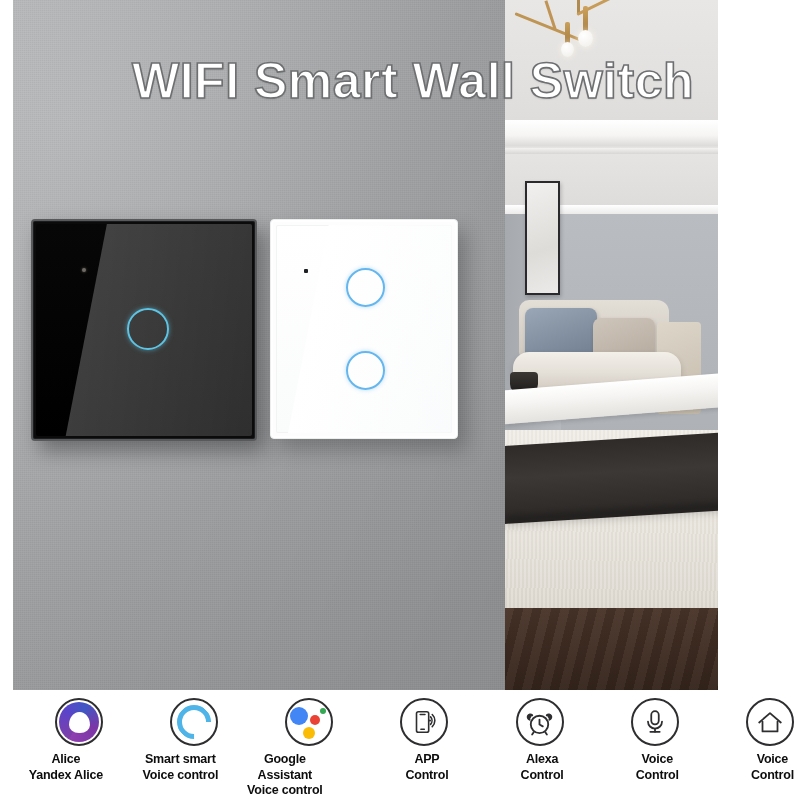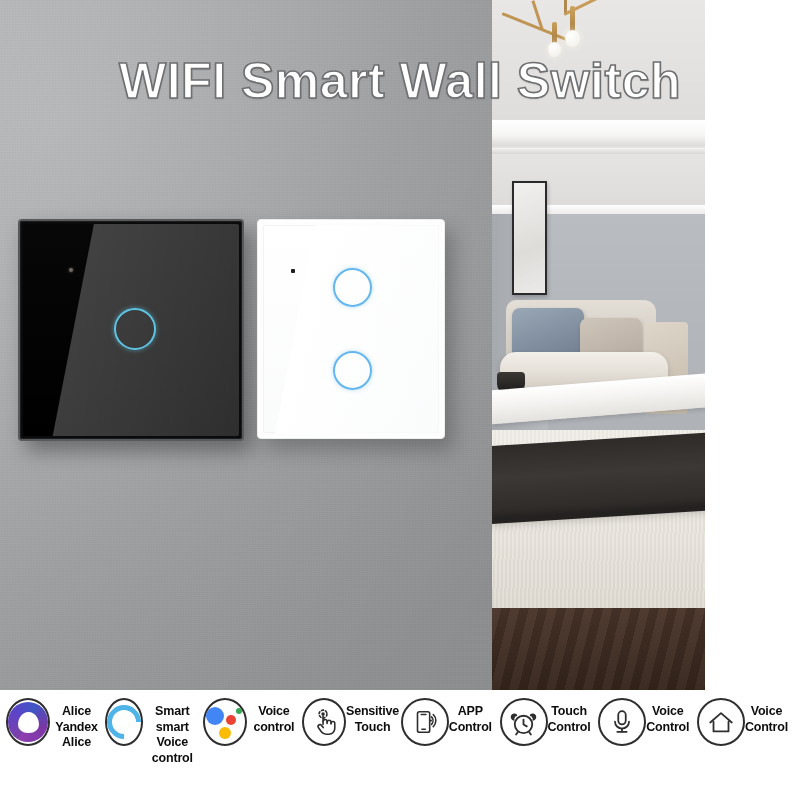--- a/index.html
+++ b/index.html
@@ -4,21 +4,21 @@
 <style>
   html,body{margin:0;padding:0;}
   body{
     width:800px;height:800px;overflow:hidden;
     font-family:"Liberation Sans", sans-serif;
     background:#ffffff;
   }
   #stage{position:relative;width:800px;height:800px;overflow:hidden;background:#fff;}
 
   
-  .hero{position:absolute;left:0;top:0;width:705px;height:690px;overflow:hidden;}
+  .hero{position:absolute;left:13px;top:0;width:705px;height:690px;overflow:hidden;}
 
   
   .wall{
     position:absolute;left:0;top:0;width:492px;height:690px;
     background:
       linear-gradient(118deg, rgba(255,255,255,.09) 0%, rgba(0,0,0,.05) 55%, rgba(0,0,0,.10) 100%),
       radial-gradient(130% 90% at 12% 18%, #b4b6b8 0%, #a9abad 45%, #9a9c9e 100%);
   }
   .wall:after{
     content:"";position:absolute;inset:0;opacity:.5;
@@ -164,21 +164,21 @@
     color:#ffffff;
     -webkit-text-stroke:1.6px #6e6f71;
     text-shadow:0 1px 2px rgba(0,0,0,.20);
     white-space:nowrap;
   }
 
   
   .features{position:absolute;left:0;top:690px;width:800px;height:110px;background:#ffffff;
     display:flex;align-items:flex-start;justify-content:space-between;
     padding:8px 6px 0 6px;box-sizing:border-box;}
-  .feature{width:97px;display:flex;flex-direction:row;align-items:flex-start;}
+  .feature{width:97px;display:flex;flex-direction:column;align-items:flex-end;}
   .f-circle{width:48px;height:48px;border-radius:50%;border:2px solid #2e2e30;
     display:flex;align-items:center;justify-content:center;background:#fff;box-sizing:border-box;}
   .f-label{margin-top:6px;text-align:center;font-size:12.5px;font-weight:bold;
     color:#0d0d0d;line-height:1.24;letter-spacing:-.2px;}
 
   
   .alice-ring{width:40px;height:40px;border-radius:50%;
     background:conic-gradient(from 210deg,#7e3fa8,#5b44c9 28%,#3f57c4 48%,#7b36a6 72%,#8f3fb0 100%);
     display:flex;align-items:center;justify-content:center;}
   .alice-hole{width:21px;height:21px;background:#fff;
@@ -299,40 +299,25 @@
     <div class="feature">
       <div class="f-circle">
         <div class="ga">
           <i class="d-blue"></i>
           <i class="d-red"></i>
           <i class="d-yellow"></i>
           <i class="d-green"></i>
         </div>
       </div>
       <div class="f-label">
+        <div>Google Assistant</div>
         <div>Voice control</div>
       </div>
     </div>
 
-    <div class="feature">
-      <div class="f-circle">
-        <svg width="30" height="30" viewBox="0 0 32 32" fill="none" stroke="#2e2e30" stroke-width="1.7" stroke-linecap="round" stroke-linejoin="round">
-          <circle cx="15" cy="7.5" r="4.2" stroke-dasharray="2.2 2.2"></circle>
-          <circle cx="15" cy="7.5" r="1.9" fill="#2e2e30" stroke="none"></circle>
-          <path d="M15 9.5v9"></path>
-          <path d="M15 15.5c0-1.2 1-2.1 2.2-2.1s2.1.9 2.1 2.1v2"></path>
-          <path d="M19.3 16.2c0-1.2 1-2 2.1-2s2.1.8 2.1 2v1.8"></path>
-          <path d="M23.5 17.4c0-1.1.9-1.9 2-1.9s2 .8 2 1.9v5.2c0 3.6-2.6 6.4-6.2 6.4h-3.1c-2.3 0-3.8-1-5-2.6l-3.1-4.3c-.7-1-.5-2.2.4-2.9.9-.7 2.1-.5 2.8.4l1.9 2.3"></path>
-        </svg>
-      </div>
-      <div class="f-label">
-        <div>Sensitive</div>
-        <div>Touch</div>
-      </div>
-    </div>
 
     <div class="feature">
       <div class="f-circle">
         <svg width="30" height="30" viewBox="0 0 32 32" fill="none" stroke="#2e2e30" stroke-width="1.7" stroke-linecap="round" stroke-linejoin="round">
           <rect x="8" y="5" width="13" height="22" rx="2"></rect>
           <line x1="12" y1="8" x2="17" y2="8"></line>
           <rect x="12" y="23" width="5" height="1.6" rx=".6" fill="#2e2e30" stroke="none"></rect>
           <path d="M23 10.5a6 6 0 0 1 0 8"></path>
           <path d="M24.8 8a9 9 0 0 1 0 13"></path>
           <circle cx="22.4" cy="14.5" r="1.1" fill="#2e2e30" stroke="none"></circle>
@@ -349,21 +334,21 @@
         <svg width="31" height="31" viewBox="0 0 32 32" fill="none" stroke="#2e2e30" stroke-width="1.9" stroke-linecap="round" stroke-linejoin="round">
           <circle cx="16" cy="18" r="9"></circle>
           <path d="M8.5 8.5C7 7 4.8 7.4 4 9.2c-.7 1.6.2 3.3 1.8 3.9" fill="#2e2e30"></path>
           <path d="M23.5 8.5C25 7 27.2 7.4 28 9.2c.7 1.6-.2 3.3-1.8 3.9" fill="#2e2e30"></path>
           <path d="M16 13v5l3.4 2"></path>
           <line x1="10" y1="26" x2="8.4" y2="28.3"></line>
           <line x1="22" y1="26" x2="23.6" y2="28.3"></line>
         </svg>
       </div>
       <div class="f-label">
-        <div>Touch</div>
+        <div>Alexa</div>
         <div>Control</div>
       </div>
     </div>
 
     <div class="feature">
       <div class="f-circle">
         <svg width="30" height="30" viewBox="0 0 32 32" fill="none" stroke="#2e2e30" stroke-width="1.9" stroke-linecap="round" stroke-linejoin="round">
           <rect x="12" y="4.5" width="8" height="14" rx="4"></rect>
           <path d="M8.5 15.5a7.5 7.5 0 0 0 15 0"></path>
           <line x1="16" y1="23" x2="16" y2="26.5"></line>

